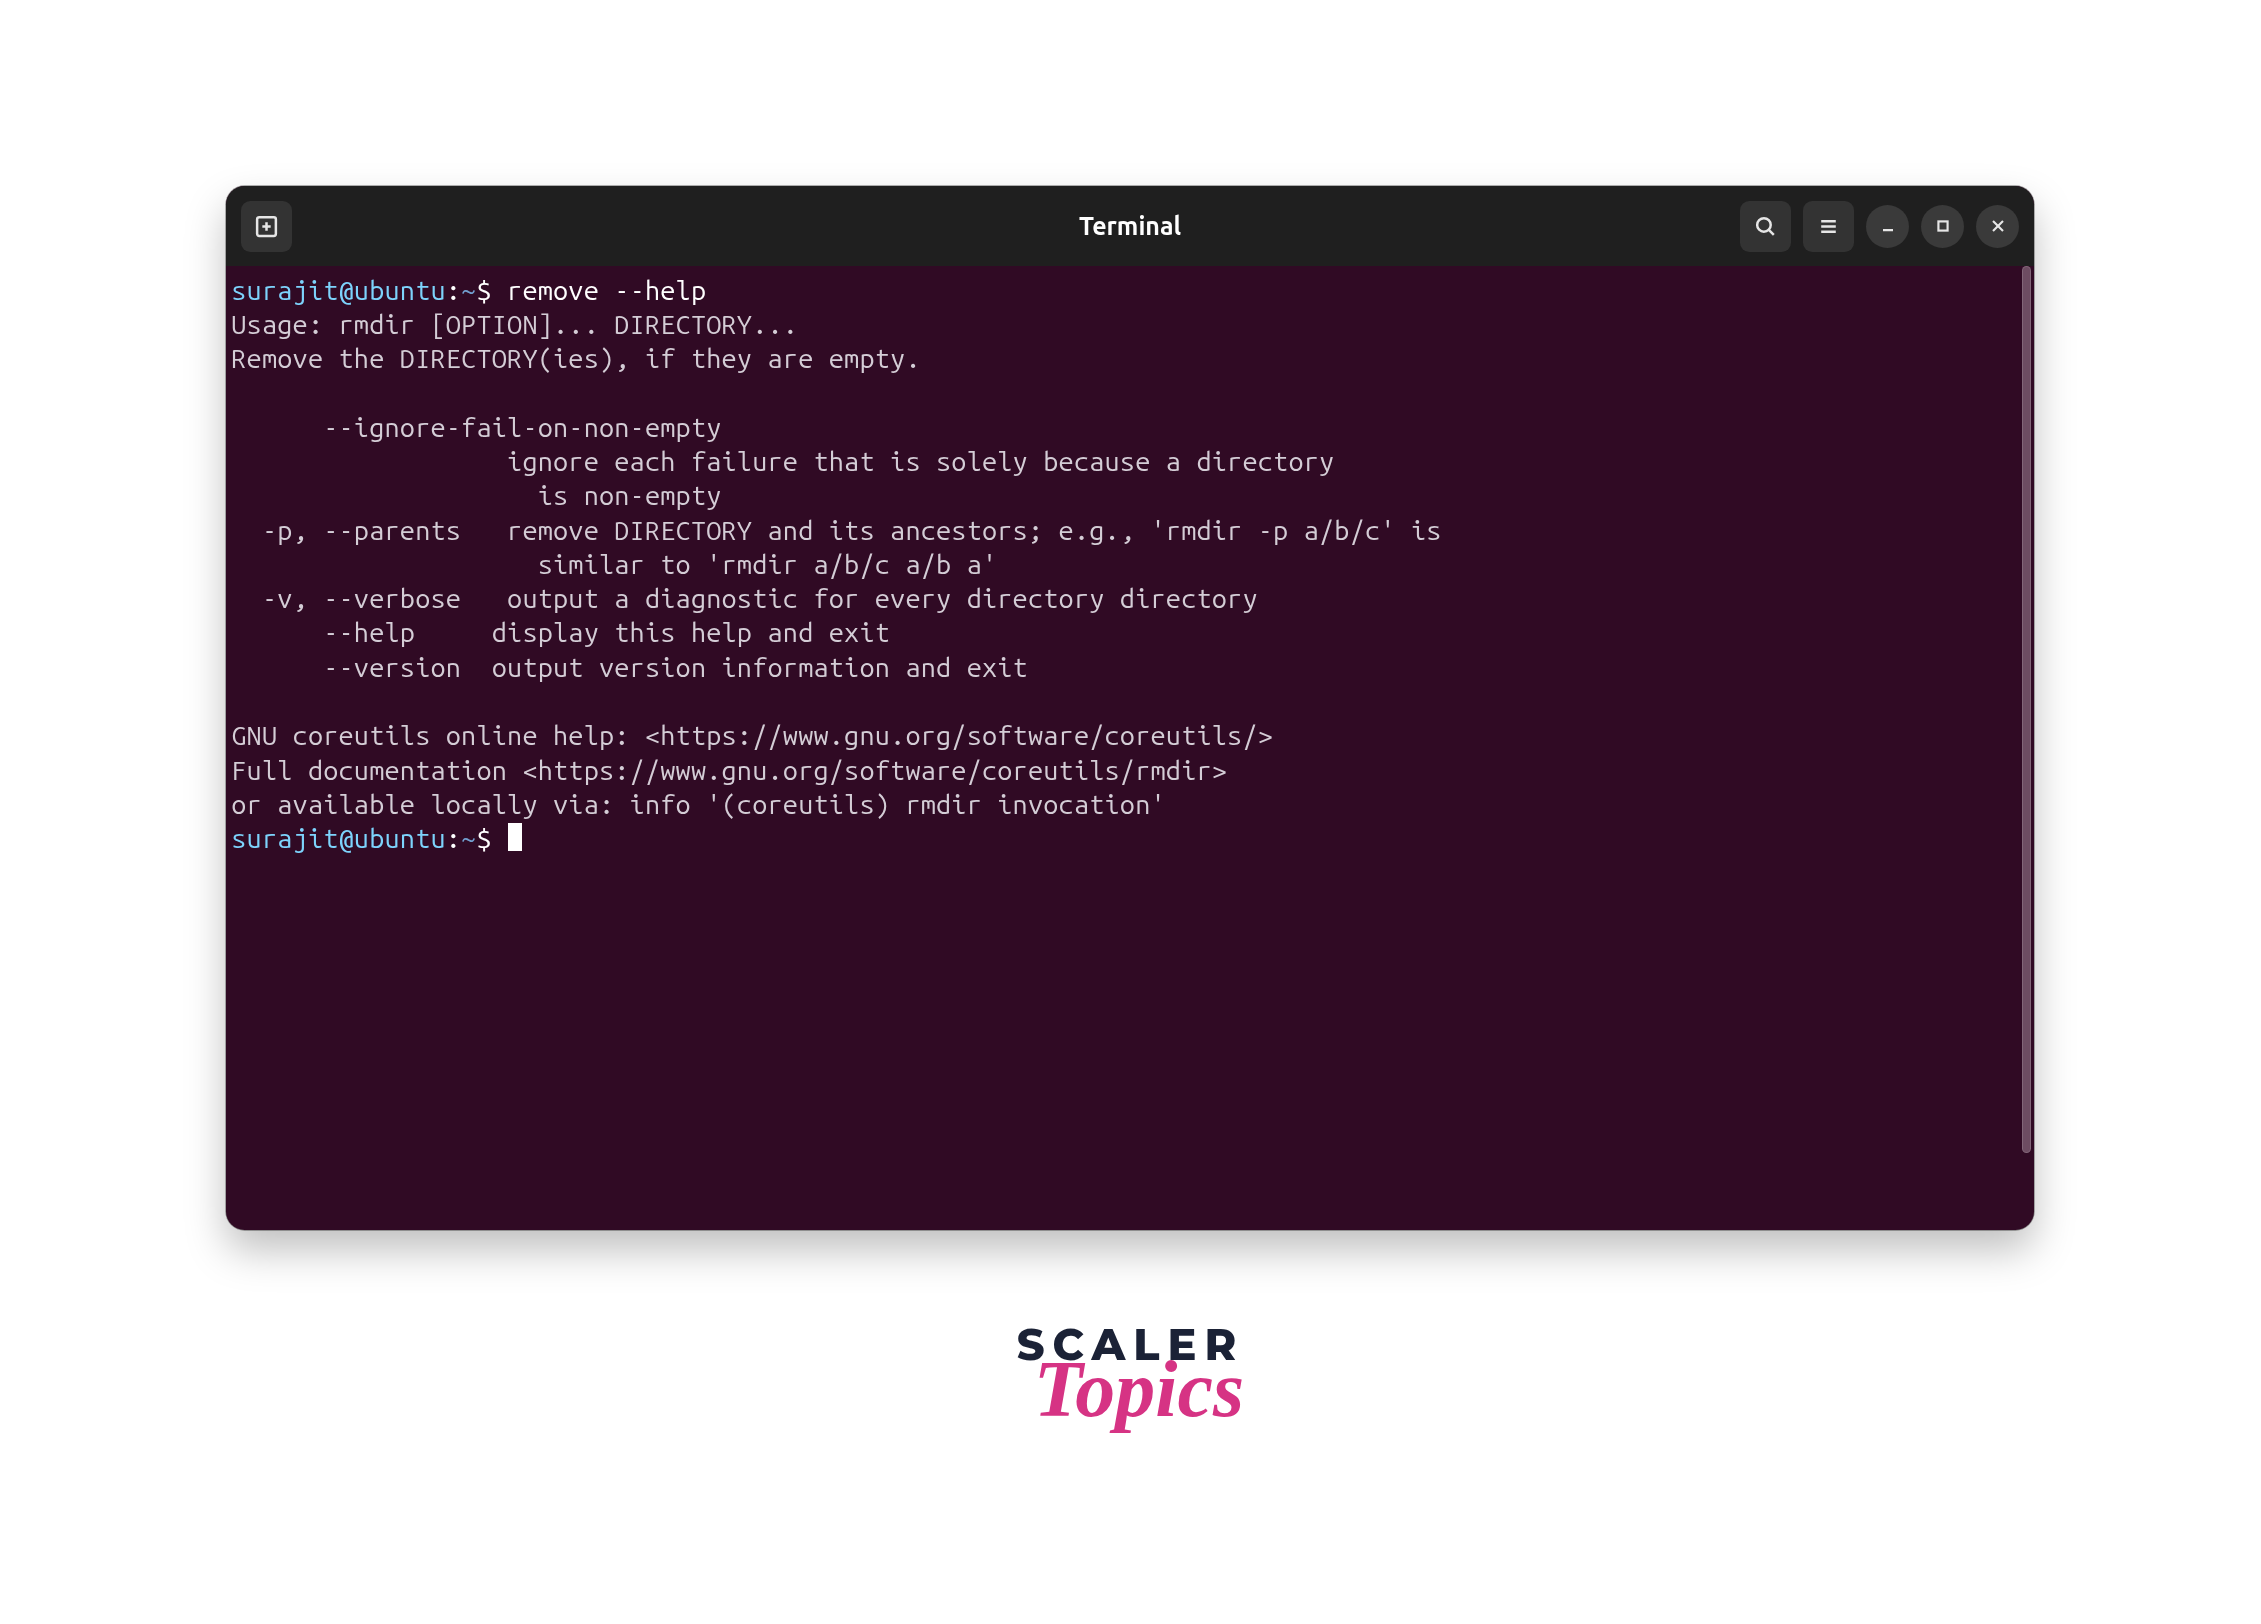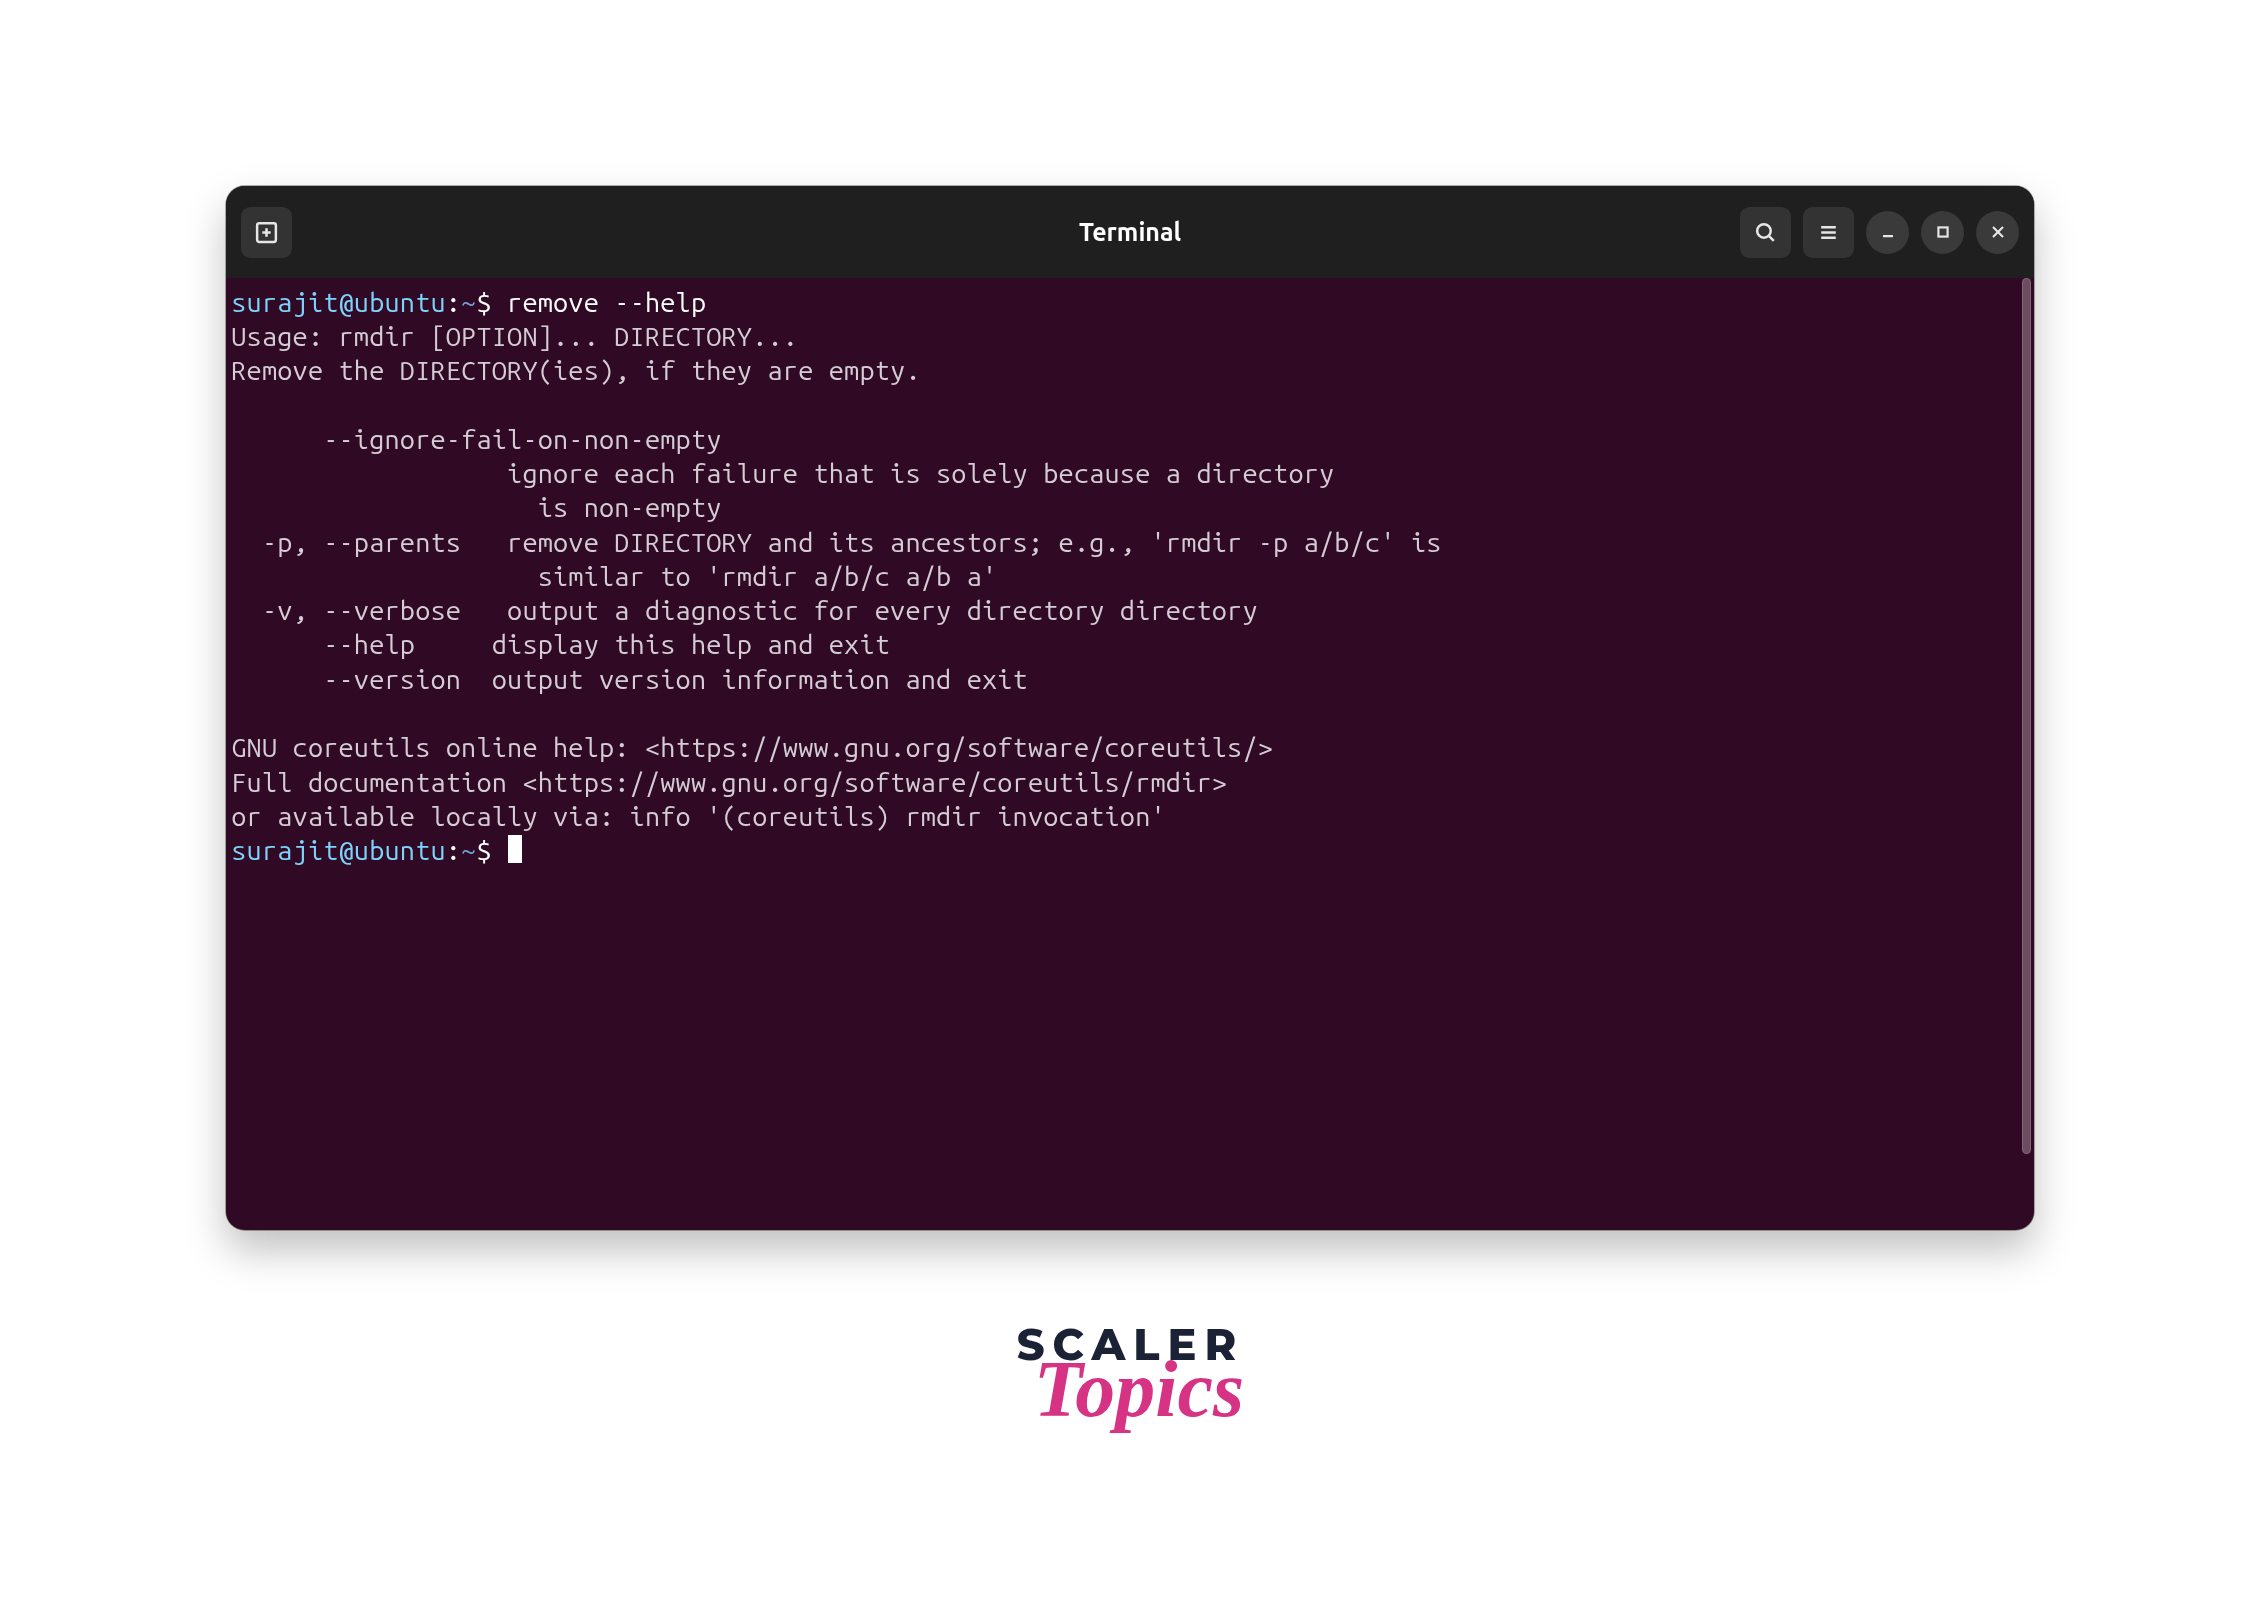--- a/index.html
+++ b/index.html
@@ -17,21 +17,21 @@
     width: 1808px;
     height: 1044px;
     background: #300a24;
     border-radius: 18.6px;
     box-shadow: 0 0 0 0.7px rgba(0,0,0,0.4), 0 20px 40px rgba(0,0,0,0.25);
     overflow: hidden;
     display: flex;
     flex-direction: column;
   }
   .titlebar {
-    height: 92px;
+    height: 80px;
     background: #1f1f1f;
     display: flex;
     align-items: center;
     padding: 0 14.6px;
     gap: 12px;
     flex-shrink: 0;
     position: relative;
     border-top-left-radius: 18.6px;
     border-top-right-radius: 18.6px;
   }

